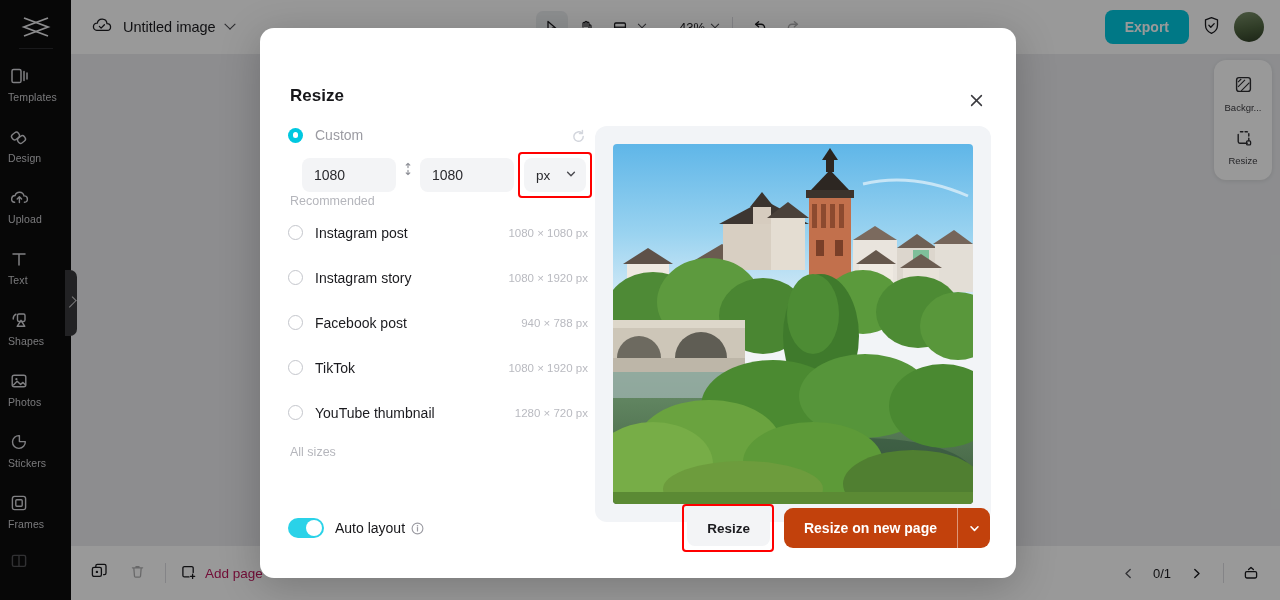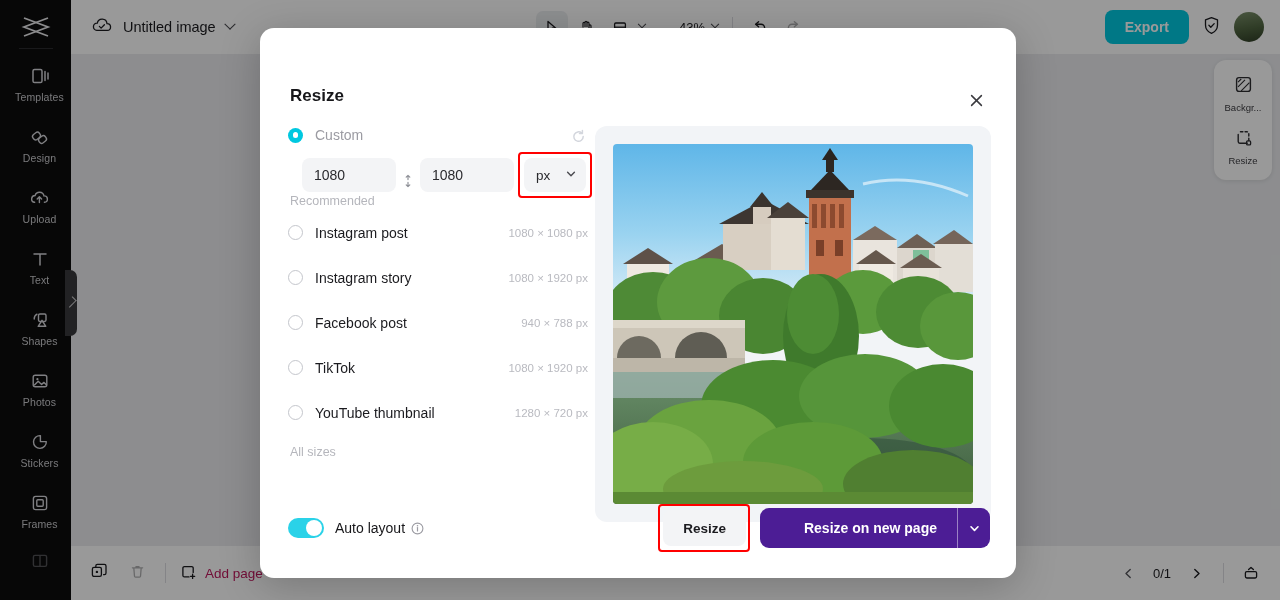--- a/index.html
+++ b/index.html
@@ -14,21 +14,21 @@
   
   #left-rail {
     position: absolute; left: 0; top: 0; width: 71px; height: 600px;
     background: #0c0c0d; display: flex; flex-direction: column; align-items: center;
     z-index: 5;
   }
   #brand-logo { margin-top: 12px; width: 40px; height: 30px; display:flex; align-items:center; justify-content:center; }
   .rail-sep { width: 34px; height: 1px; background: #2b2b2e; margin: 6px 0 4px; }
   .rail-item {
     width: 71px; height: 61px; display: flex; flex-direction: column;
-    align-items: center; justify-content: center; gap: 4px; cursor: pointer; padding-left: 8px;
+    justify-content: center; gap: 4px; cursor: pointer; padding-left: 8px;
   }
   .rail-item .ico { width: 22px; height: 22px; display:flex; align-items:center; justify-content:center; }
   .rail-item .lbl { font-size: 10.5px; color: #c9c9cc; letter-spacing: .1px; }
   .rail-item.partial { opacity: .35; height: 40px; overflow: hidden; }
   #rail-handle {
     position: absolute; left: 65px; top: 270px; width: 12px; height: 66px;
     background: #3a3a3c; border-radius: 0 7px 7px 0; z-index: 6;
   }
   #rail-handle::after{
     content:""; position:absolute; left:3px; top:27px; width:5px; height:9px;
@@ -110,21 +110,21 @@
   .radio.sel::after { content:""; width:5.5px; height:5.5px; border-radius:50%; background:#fff; }
   .radio-lbl { font-size:14px; color:#9b9ba2; }
   .radio-row.rec .radio-lbl { color:#1b1b1f; }
   .dim-val { position:absolute; right:0; font-size:11.5px; color:#b9bac0; }
   #reset-icon { position:absolute; right:2px; top:9px; cursor:pointer; }
   #sec-recommended, #all-sizes { font-size:12.5px; color:#b5b6bc; }
   #sec-recommended { margin:2px 0 2px 2px; }
   #all-sizes { margin:10px 0 0 2px; cursor:pointer; }
 
   
-  #size-row { display:flex; align-items:flex-end; margin:8px 0 0 14px; }
+  #size-row { display:flex; align-items:flex-start; margin:8px 0 0 14px; }
   .num-input { width:94px; height:34px; background:#f3f4f6; border:none; border-radius:8px;
     font-family:"Liberation Sans", sans-serif; font-size:14px; color:#2a2a2e; padding:0 12px; }
   #link-btn { width:18px; height:22px; margin:0 3px; display:flex; align-items:center;
     justify-content:center; cursor:pointer; }
   #unit-wrap { position:relative; margin-left:10px; }
   #unit-select { width:62px; height:34px; background:#f3f4f6; border:none; border-radius:8px;
     display:flex; align-items:center; justify-content:space-between; padding:0 9px 0 12px; cursor:pointer; }
   #unit-select .u-lbl { font-size:13.5px; color:#2a2a2e; }
   #unit-hl { position:absolute; left:-6px; top:-6px; width:74px; height:46px;
     border:2.5px solid #ff0000; border-radius:4px; pointer-events:none; }
@@ -140,21 +140,21 @@
   #toggle { width:36px; height:20px; border-radius:10px; background:#2ad2e8; position:relative; cursor:pointer; flex:0 0 auto;}
   #toggle::after { content:""; position:absolute; right:2px; top:2px; width:16px; height:16px;
     border-radius:50%; background:#fff; }
   #auto-lbl { font-size:14px; color:#17171a; margin-left:11px; }
   #info-i { margin-left:6px; display:inline-flex; }
   #footer-right { margin-left:auto; display:flex; align-items:center; gap:14px; position:relative; }
   #resize-btn { background:#f3f4f6; border:none; border-radius:8px; height:36px; padding:0 20px;
     font-family:"Liberation Sans", sans-serif; font-size:13.5px; font-weight:700; color:#1b1b1f; cursor:pointer; }
   #resize-hl { position:absolute; left:-5px; top:-6px; width:92px; height:48px;
     border:2.5px solid #ff0000; border-radius:4px; pointer-events:none; }
-  #resize-new { display:flex; align-items:stretch; background:#4c1d95; border-radius:9px; overflow:hidden; cursor:pointer;padding-left:24px; }
+  #resize-new { display:flex; align-items:stretch; background:#c2410c; border-radius:9px; overflow:hidden; cursor:pointer; }
   #resize-new .main { padding:0 20px; height:40px; display:flex; align-items:center;
     font-size:14px; font-weight:700; color:#fff; }
   #resize-new .split { width:1px; background:rgba(255,255,255,.45); }
   #resize-new .caret { width:32px; display:flex; align-items:center; justify-content:center; }
 </style>
 </head>
 <body>
 
 <div id="app">
 

